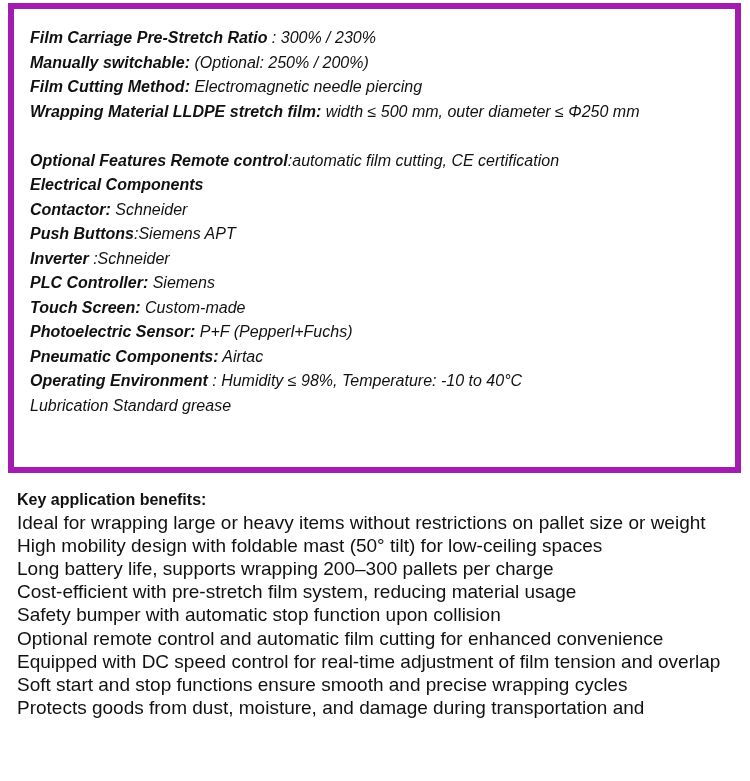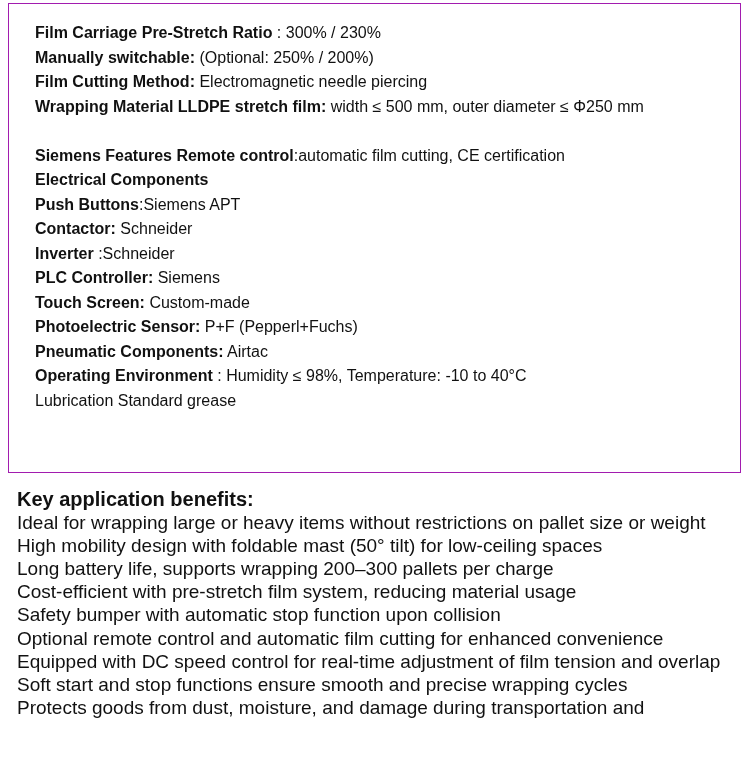--- a/index.html
+++ b/index.html
@@ -8,38 +8,39 @@
     background: #ffffff;
     font-family: "Liberation Sans", sans-serif;
     color: #111111;
     overflow: hidden;
   }
   .spec-box {
     box-sizing: border-box;
     margin: 3px 0 0 8px;
     width: 733px;
     height: 470px;
-    border: 1px solid #a21caf;
-    padding: 17px 10px 0 26px;
+    border: 6px solid #a21caf;
+    padding: 17px 10px 0 16px;
+    font-style: italic;
   }
   .spec-line {
     margin: 0;
     height: 24.5px;
     line-height: 24.5px;
     font-size: 16px;
     white-space: pre;
     font-weight: normal;
   }
   .spec-line b { font-weight: bold; }
   .benefits {
     margin: 15px 0 0 17px;
   }
   .benefits-heading {
     margin: 0;
-    font-size: 20px;
+    font-size: 16px;
     line-height: 23.1px;
     font-weight: bold;
     white-space: pre;
   }
   .benefit-item {
     margin: 0;
     font-size: 19px;
     line-height: 23.1px;
     white-space: pre;
     font-weight: normal;
@@ -47,24 +48,24 @@
 </style>
 </head>
 <body>
 
 <div class="spec-box">
   <p class="spec-line"><b>Film Carriage Pre-Stretch Ratio</b><span> : 300% / 230%</span></p>
   <p class="spec-line"><b>Manually switchable:</b><span> (Optional: 250% / 200%)</span></p>
   <p class="spec-line"><b>Film Cutting Method:</b><span> Electromagnetic needle piercing</span></p>
   <p class="spec-line"><b>Wrapping Material LLDPE stretch film:</b><span> width ≤ 500 mm, outer diameter ≤ Φ250 mm</span></p>
   <p class="spec-line"><b></b><span></span></p>
-  <p class="spec-line"><b>Siemens Features Remote control</b><span>:automatic film cutting, CE certification</span></p>
+  <p class="spec-line"><b>Optional Features Remote control</b><span>:automatic film cutting, CE certification</span></p>
   <p class="spec-line"><b>Electrical Components</b><span></span></p>
+  <p class="spec-line"><b>Contactor:</b><span> Schneider</span></p>
   <p class="spec-line"><b>Push Buttons</b><span>:Siemens APT</span></p>
-  <p class="spec-line"><b>Contactor:</b><span> Schneider</span></p>
   <p class="spec-line"><b>Inverter</b><span> :Schneider</span></p>
   <p class="spec-line"><b>PLC Controller:</b><span> Siemens</span></p>
   <p class="spec-line"><b>Touch Screen:</b><span> Custom-made</span></p>
   <p class="spec-line"><b>Photoelectric Sensor:</b><span> P+F (Pepperl+Fuchs)</span></p>
   <p class="spec-line"><b>Pneumatic Components:</b><span> Airtac</span></p>
   <p class="spec-line"><b>Operating Environment</b><span> : Humidity ≤ 98%, Temperature: -10 to 40°C</span></p>
   <p class="spec-line"><b></b><span>Lubrication Standard grease</span></p>
 </div>
 
 <div class="benefits">

